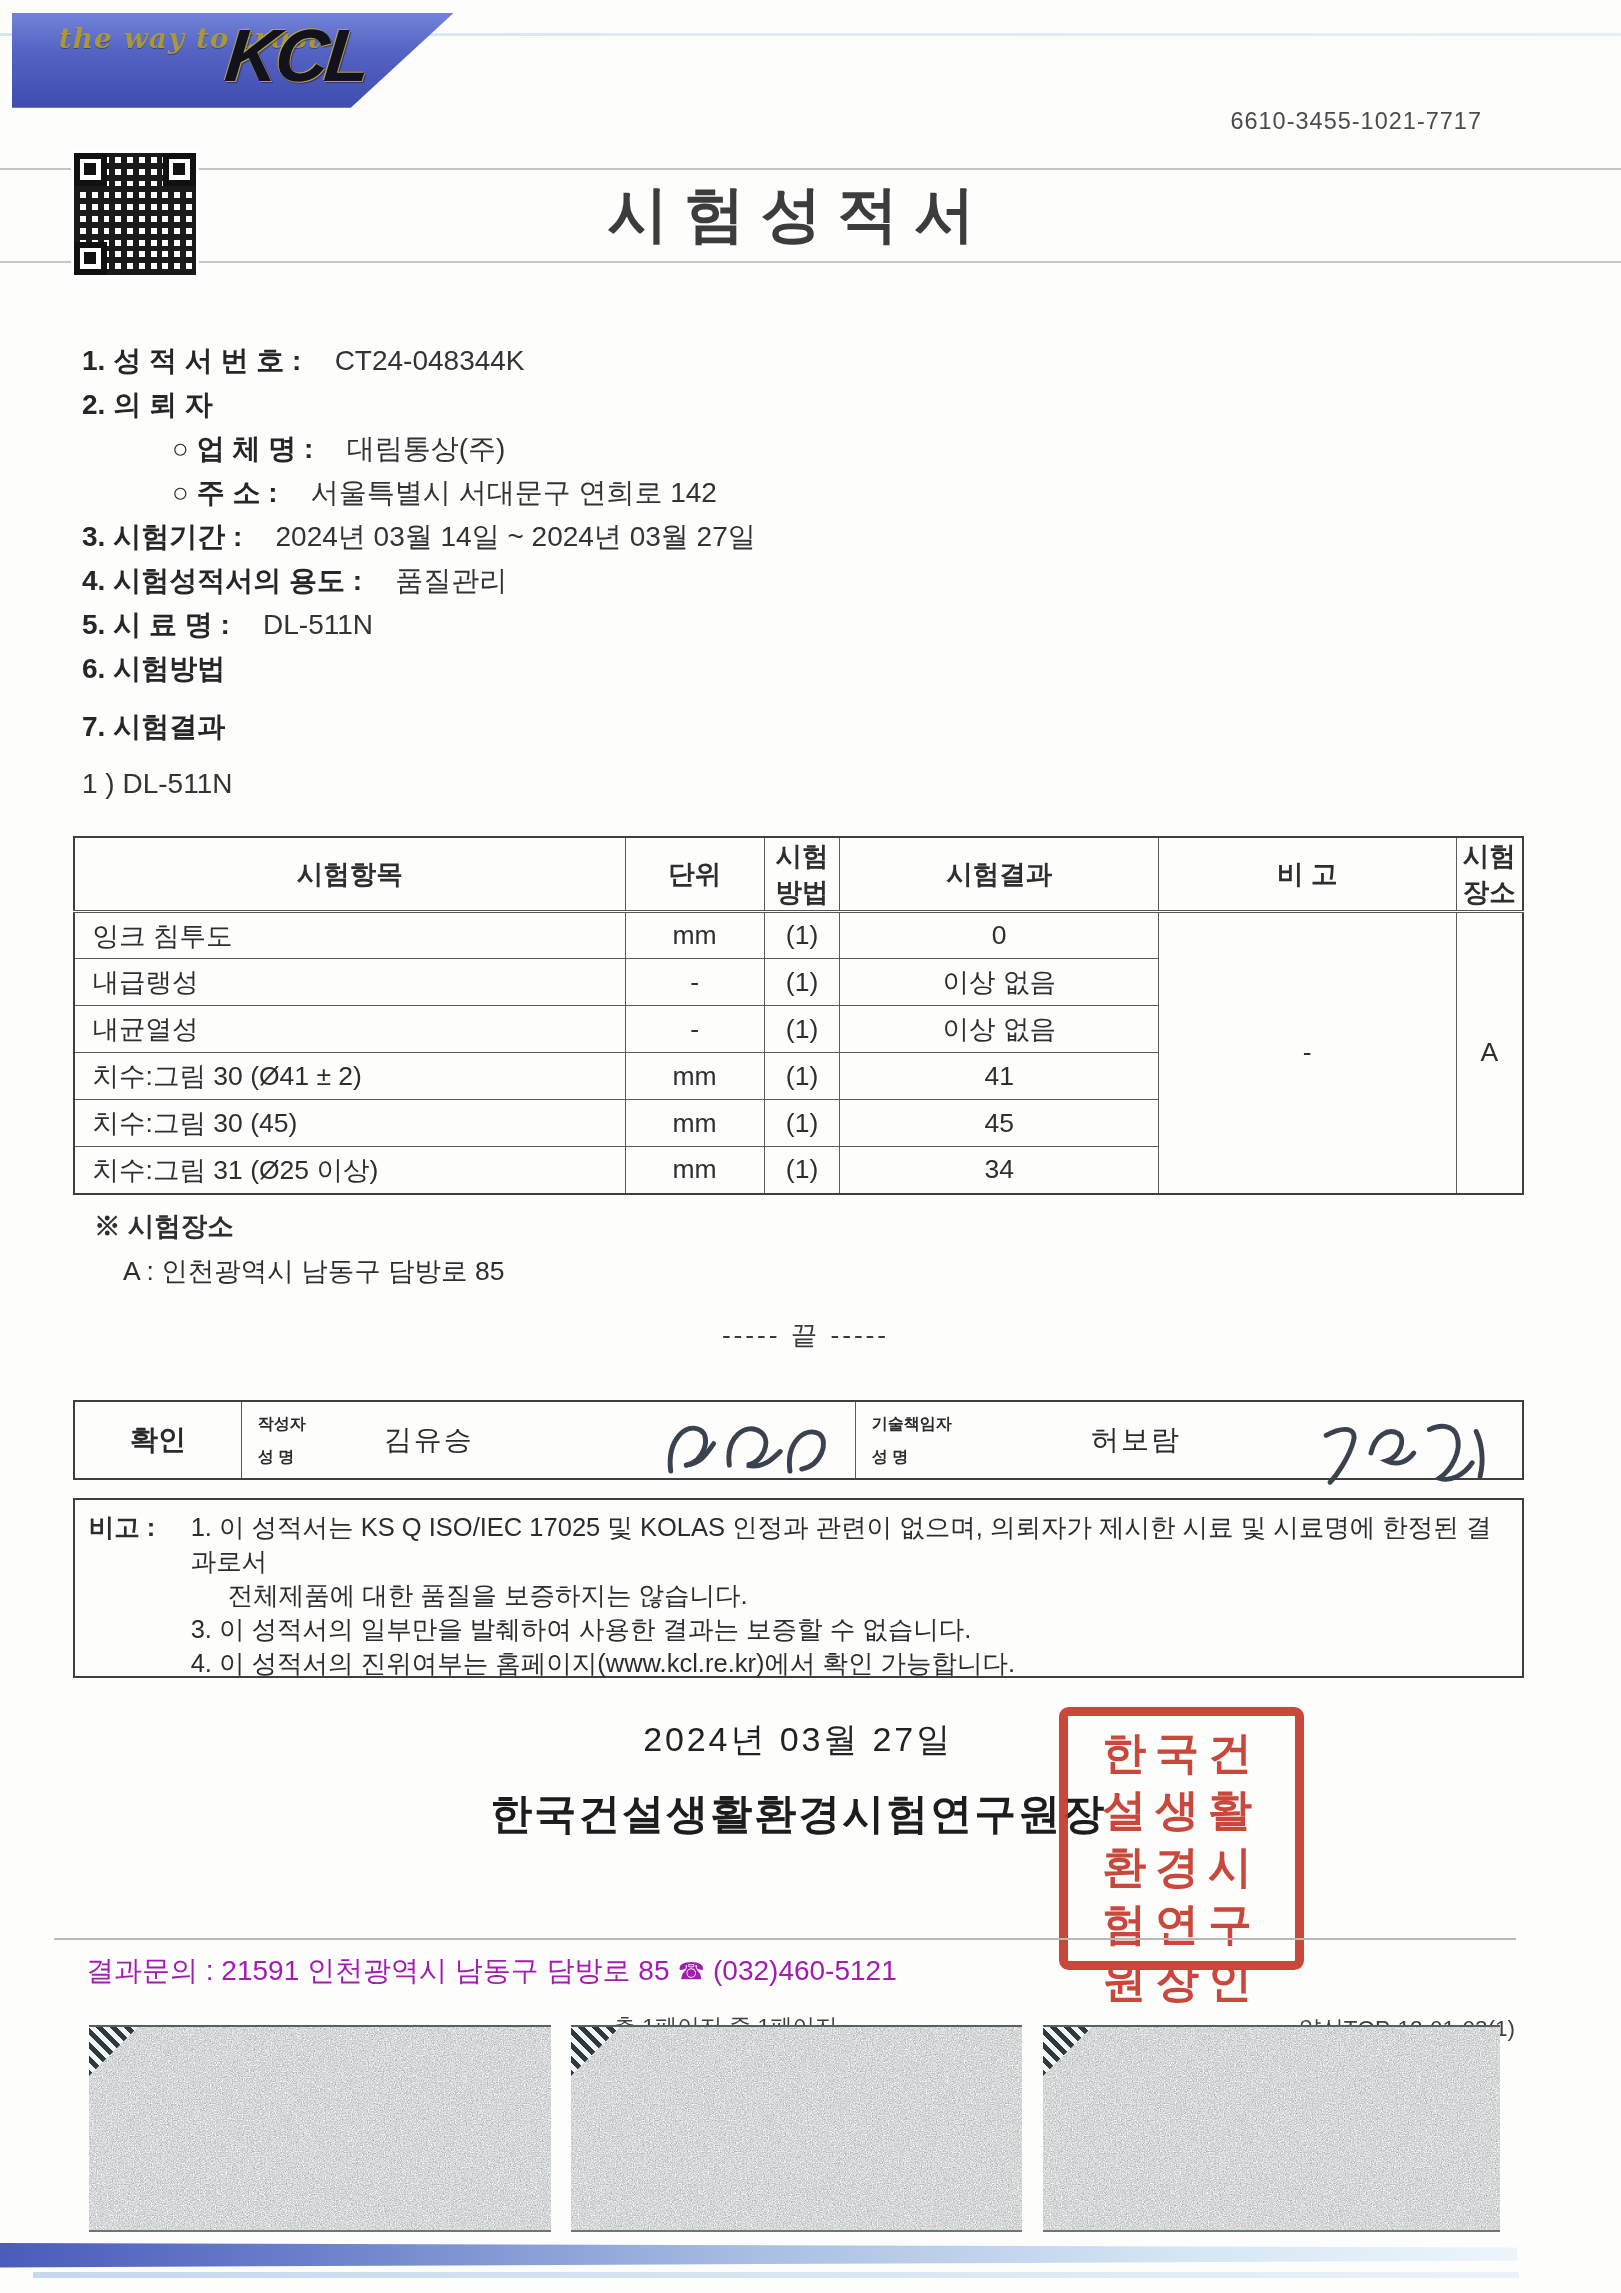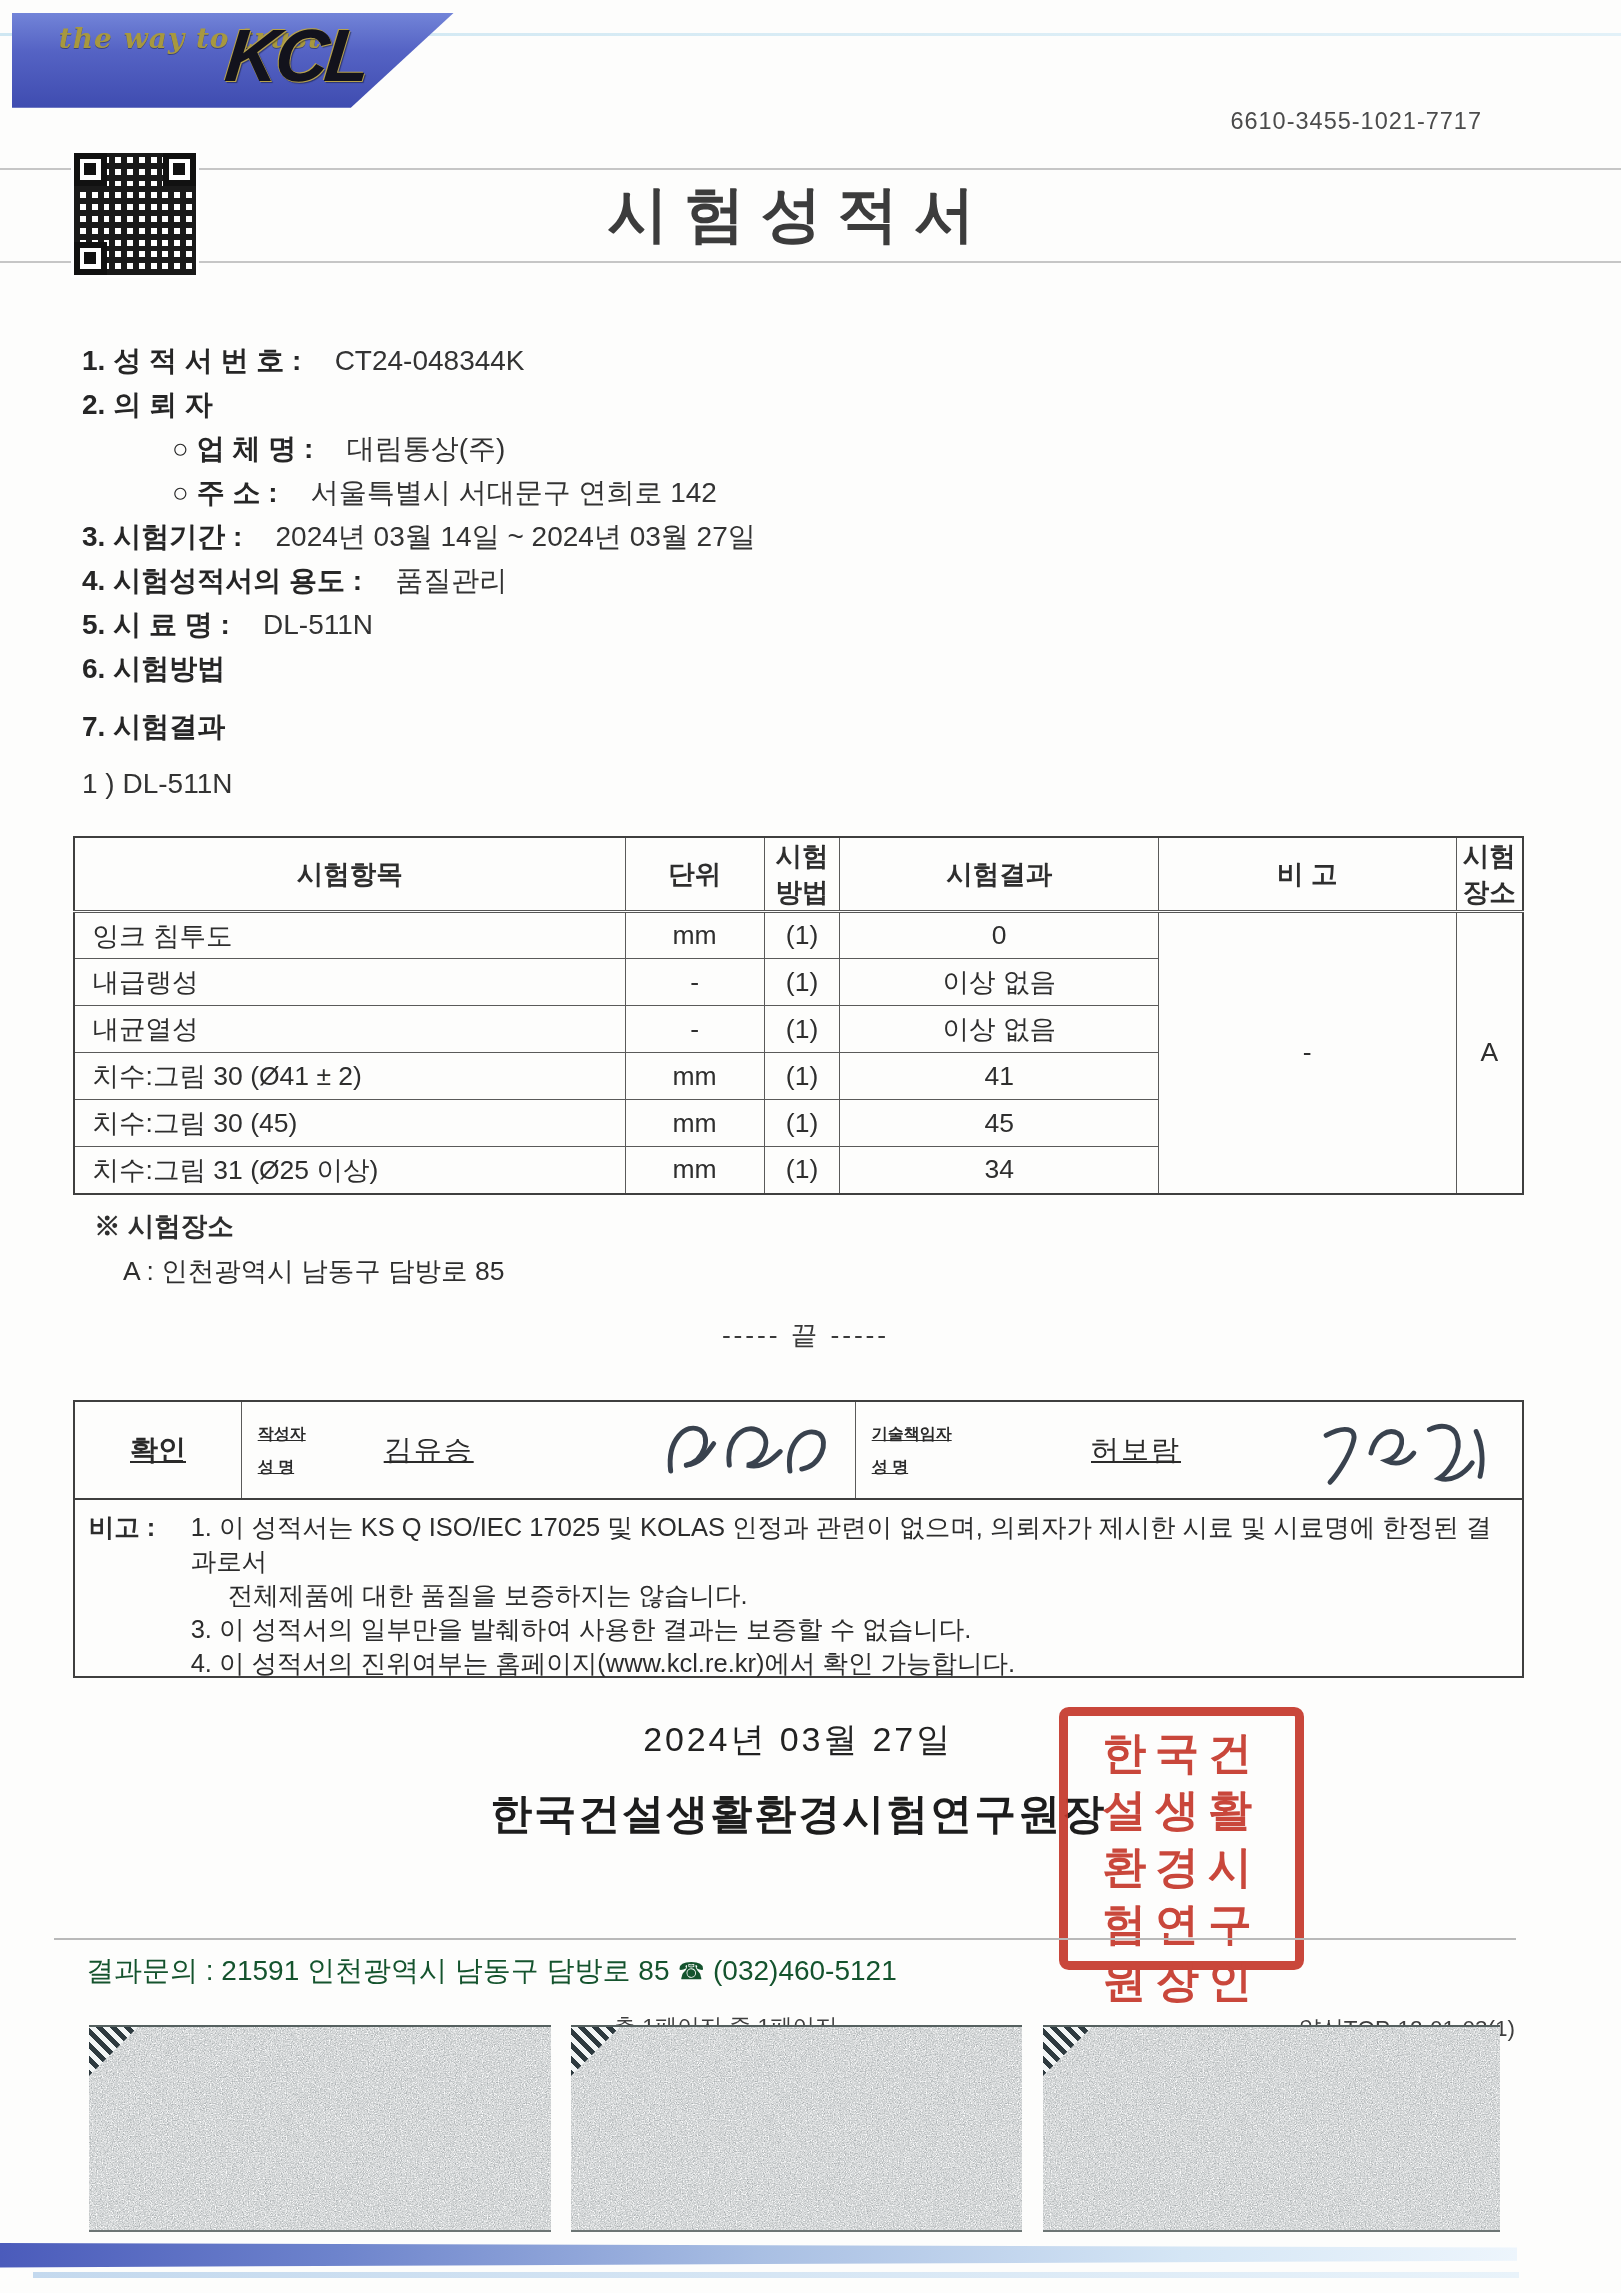--- a/index.html
+++ b/index.html
@@ -72,22 +72,22 @@
   .results td.item { text-align:left; padding-left:17.6px; }
   .col-item{width:552px;} .col-unit{width:139px;} .col-method{width:76px;}
   .col-result{width:319px;} .col-remark{width:298px;} .col-loc{width:67px;}
 
   .loc-note-title { position:absolute; left:94px; top:1208px; font-size:26.5px; font-weight:600; color:#2e2e2e; }
   .loc-note-line  { position:absolute; left:123px; top:1253px; font-size:26.5px; color:#2e2e2e; }
   .end-mark { position:absolute; left:50%; top:1317px; transform:translateX(-53%);
     font-size:26.5px; color:#3a3a3a; letter-spacing:2.9px; }
 
   
-  .signoff { position:absolute; left:73px; top:1400px; width:1451px; height:100px;
-    border:2px solid #3f3f3f; display:flex; align-items:stretch; font-size:28px; color:#2a2a2a;text-decoration:underline; }
+  .signoff { position:absolute; left:73px; top:1400px; width:1451px; height:80px;
+    border:2px solid #3f3f3f; display:flex; align-items:stretch; font-size:28px; color:#2a2a2a; }
   .signoff .confirm { width:167px; border-right:1px solid #5a5a5a;
     display:flex; align-items:center; justify-content:center; font-weight:600; }
   .signoff .half { position:relative; display:flex; align-items:center; }
   .signoff .half.author { width:614px; border-right:1px solid #5a5a5a; }
   .signoff .half.manager { flex:1; }
   .signoff .role { font-size:16px; line-height:33px; padding-left:15.7px; font-weight:600; }
   .signoff .name { margin-left:78px; letter-spacing:2px; }
   .signoff .sig { position:absolute; right:21.6px; top:11.8px; }
 
   
@@ -104,21 +104,21 @@
   .issuer { position:absolute; left:50%; top:1786px; transform:translateX(-52%);
     font-size:42px; font-weight:700; color:#1d1d1d; letter-spacing:2px; }
   .seal { position:absolute; left:1019px; top:1707px; width:245px; height:263px;
     border:9.8px solid #c5382b; border-radius:9.8px; padding:7.8px 9.8px;
     color:#c5382b; font-weight:800; font-size:44px; line-height:57px;
     letter-spacing:8.8px; word-break:break-all; text-align:center; opacity:.92;
     background:rgba(255,255,255,.0); filter:blur(0.3px);margin-left:40px; }
 
   
   .footer-line { position:absolute; left:54px; top:1938px; width:1462px; height:2px; background:#b9b9b9; }
-  .contact { position:absolute; left:86px; top:1952px; font-size:28px; color:#14532d; }
+  .contact { position:absolute; left:86px; top:1952px; font-size:28px; color:#a21caf; }
   .page-info { position:absolute; left:544px; top:2011px; width:363px; text-align:center;
     font-size:22.5px; color:#3e3e3e; }
   .form-code { position:absolute; right:106px; top:2013px; font-size:22.5px; color:#3e3e3e; }
 
   
   .noise { position:absolute; top:2025px; height:207px;
     border-top:2.9px solid #55605f; border-bottom:2px solid #6d7675; background:#fff; }
   .noise.n1 { left:89px;  width:462px; }
   .noise.n2 { left:571px; width:451px; }
   .noise.n3 { left:1043px; width:457px; }

